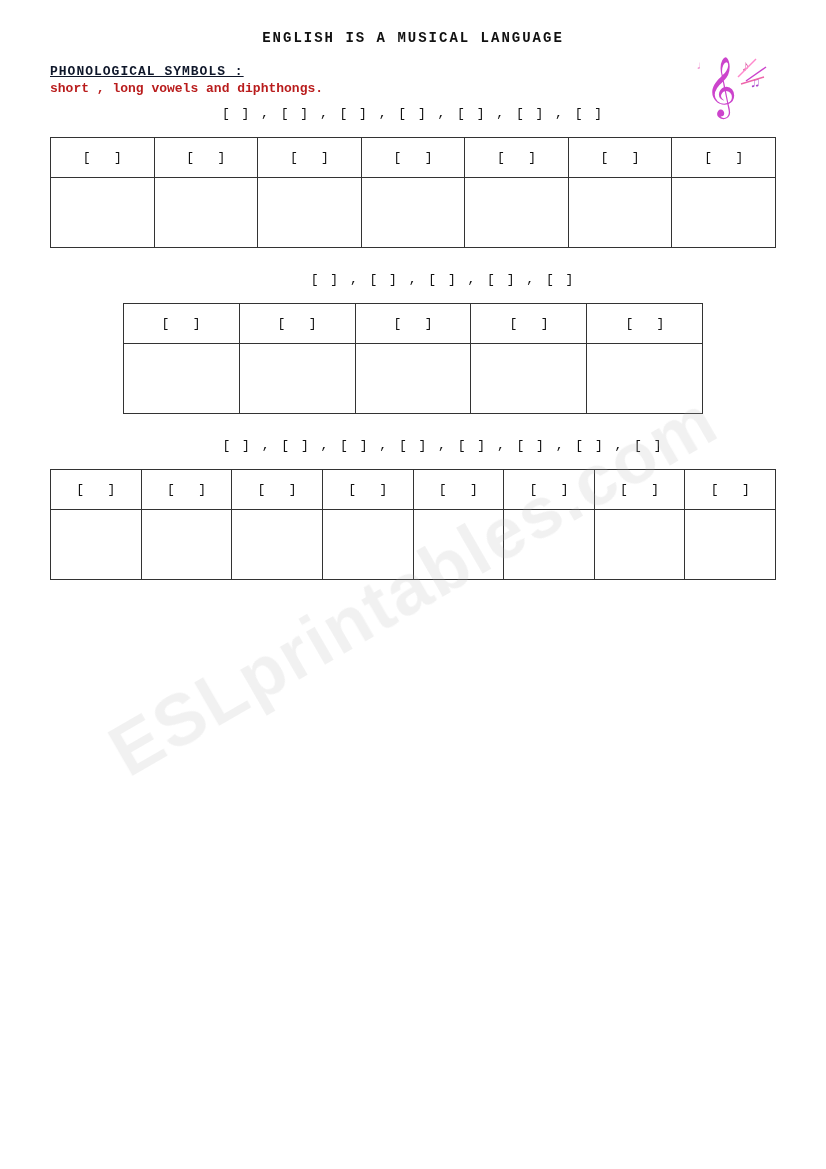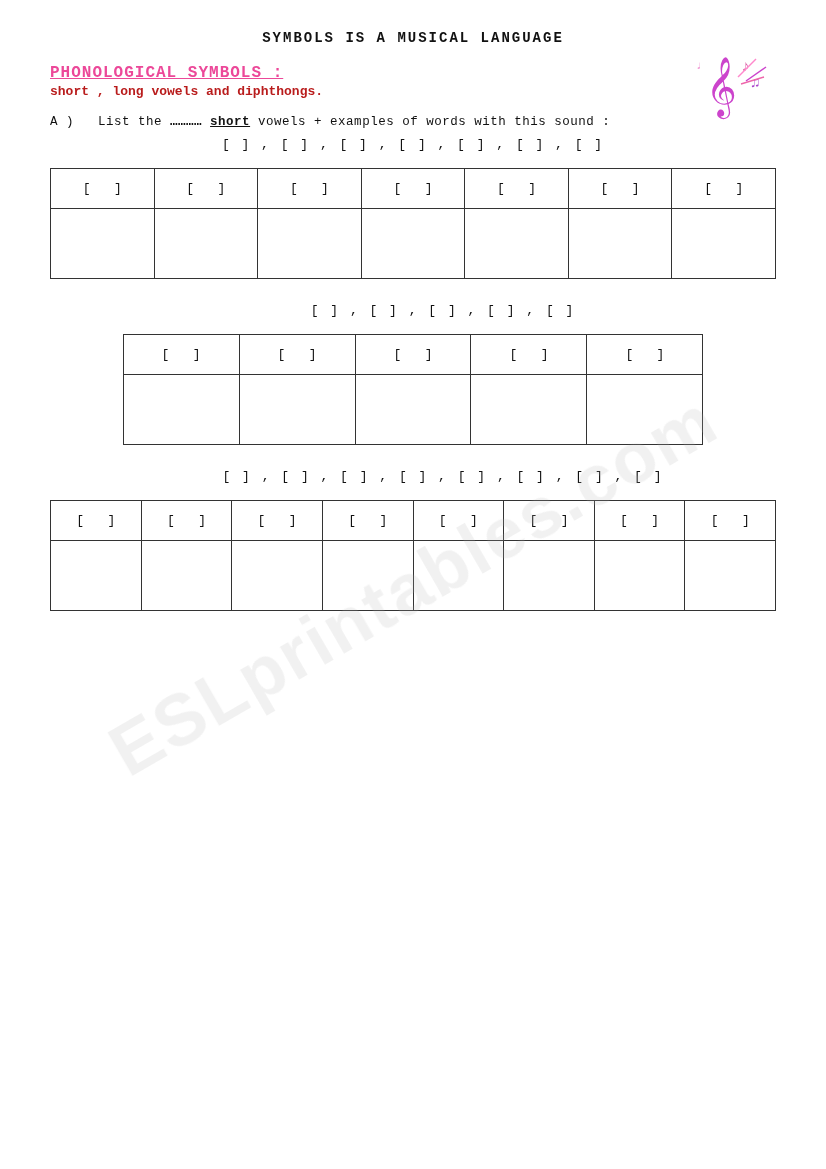--- a/index.html
+++ b/index.html
@@ -19,23 +19,23 @@
       margin-bottom: 18px;
       font-family: 'Courier New', Courier, monospace;
     }
     .header-section {
       position: relative;
       margin-bottom: 10px;
     }
     .phonological-title {
       text-decoration: underline;
       font-weight: bold;
-      font-size: 16px;
+      font-size: 13px;
       letter-spacing: 1px;
-      color: #ec4899;
+      color: #0f172a;
     }
     .subtitle {
       font-size: 13px;
       color: #b91c1c;
       font-weight: bold;
       margin-top: 2px;
     }
     .music-notes {
       position: absolute;
       right: 0;
@@ -113,21 +113,21 @@
       font-size: 13px;
       margin: 8px 0 16px 60px;
       letter-spacing: 2px;
     }
   </style>
 </head>
 <body>
 
 <div class="watermark">ESLprintables.com</div>
 
-<div class="page-title">SYMBOLS IS A MUSICAL LANGUAGE</div>
+<div class="page-title">ENGLISH IS A MUSICAL LANGUAGE</div>
 
 <div class="header-section">
 
   <svg class="music-notes" viewBox="0 0 90 80" xmlns="http://www.w3.org/2000/svg">
 
     <text x="20" y="55" font-size="52" fill="#cc44cc" font-family="serif">𝄞</text>
 
     <text x="55" y="22" font-size="16" fill="#dd66aa">♪</text>
     <text x="65" y="38" font-size="14" fill="#aa44cc">♫</text>
     <text x="10" y="20" font-size="12" fill="#ee88cc">♩</text>
@@ -135,27 +135,20 @@
     <line x1="52" y1="28" x2="70" y2="10" stroke="#ff88cc" stroke-width="1.5"></line>
     <line x1="60" y1="32" x2="80" y2="18" stroke="#cc44cc" stroke-width="1.5"></line>
     <line x1="55" y1="35" x2="78" y2="28" stroke="#ee66aa" stroke-width="1.5"></line>
   </svg>
 
   <div class="phonological-title">PHONOLOGICAL    SYMBOLS :</div>
   <div class="subtitle">short , long vowels and diphthongs.</div>
 </div>
 
 <div>
-  <div class="section-instruction">
-    <span>A )</span>&nbsp;&nbsp;
-    <span>List the</span>
-    <span class="dots"> ………… </span>
-    <span class="keyword">short</span>
-    <span> vowels + examples of words with this sound :</span>
-  </div>
   <div class="brackets-row">[ ] , [ ] , [ ] , [ ] , [ ] , [ ] , [ ]</div>
 
   <table class="section-a-table">
     <tbody>
         <tr>
       <td>[ &nbsp; ]</td>
       <td>[ &nbsp; ]</td>
       <td>[ &nbsp; ]</td>
       <td>[ &nbsp; ]</td>
       <td>[ &nbsp; ]</td>

